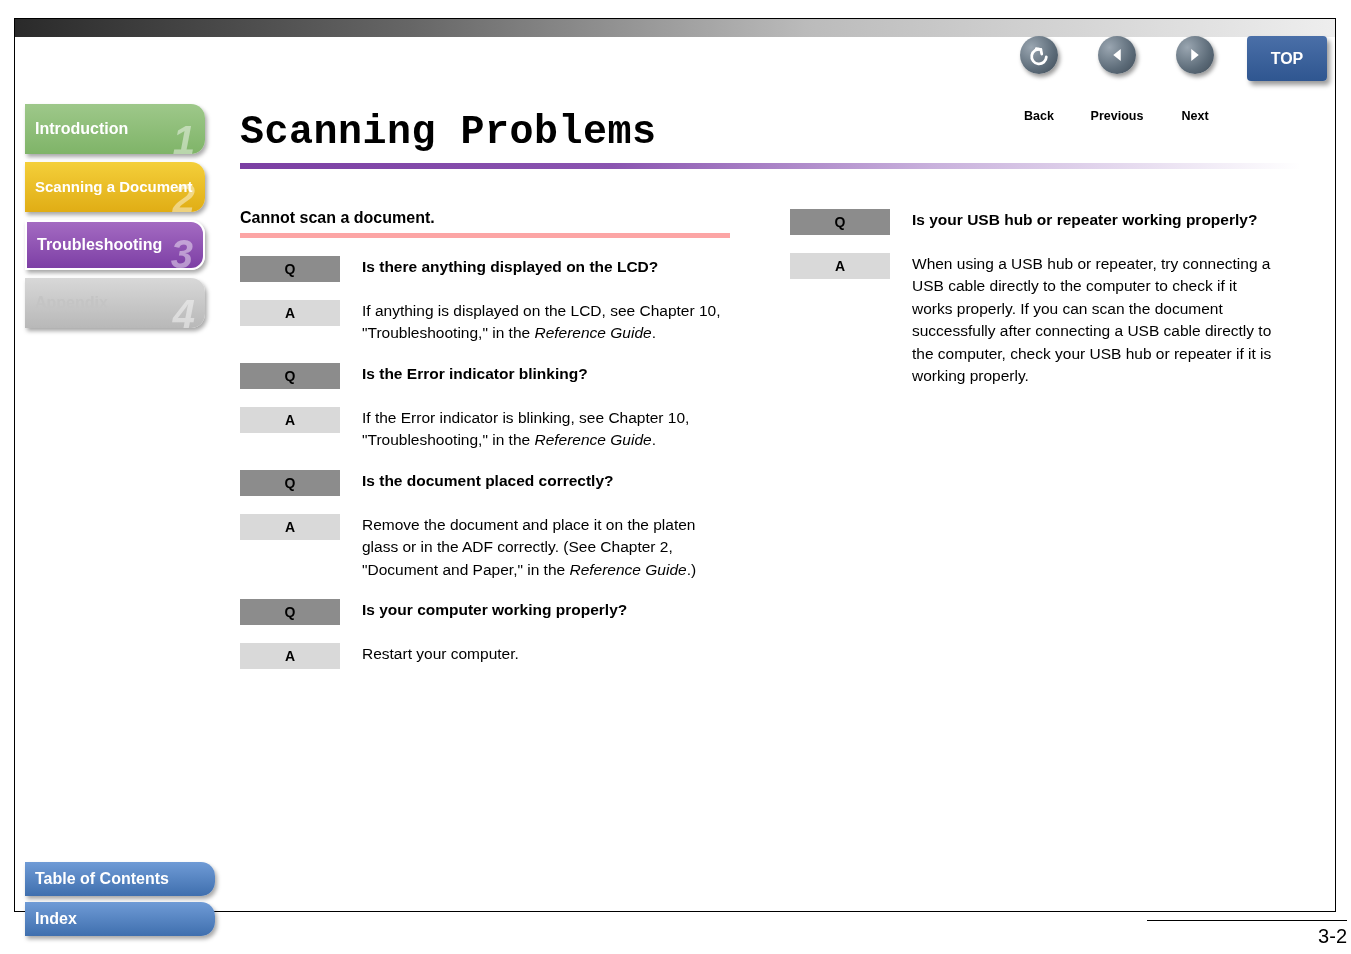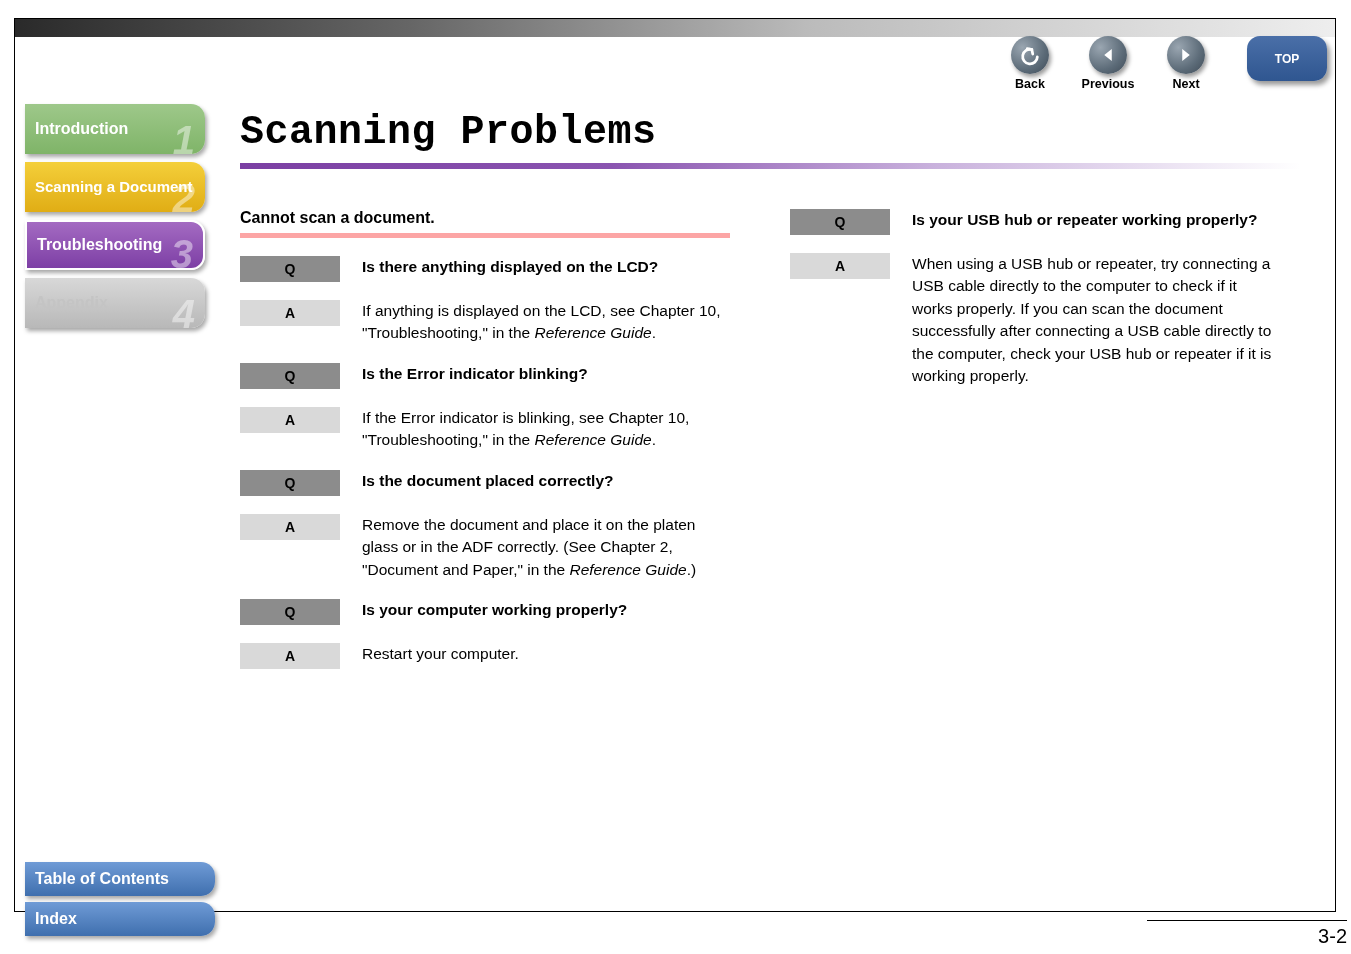--- a/index.html
+++ b/index.html
@@ -24,38 +24,38 @@
     width: 1320px; height: 18px;
     background: linear-gradient(to right, #2a2a2a 0%, #666 30%, #bbb 60%, #eee 100%);
   }
   .nav-controls {
     position: absolute;
     top: 36px; right: 24px;
     display: flex;
     align-items: flex-start;
     gap: 18px;
   }
-  .nav-btn-wrap { display:flex; flex-direction:column; align-items:center; width:60px; }
+  .nav-btn-wrap { display:flex; flex-direction:column; align-items:center; width:60px;gap:32px; }
   .nav-circle {
     width: 38px; height: 38px;
     border-radius: 50%;
     background: radial-gradient(circle at 30% 30%, #9aa6b1, #5c6b78 60%, #3e4a56);
     box-shadow: 2px 3px 4px rgba(0,0,0,.4);
     display:flex; align-items:center; justify-content:center;
     color:#fff;
   }
   .nav-label { font-size: 12.5px; font-weight:700; margin-top:3px; color:#000; }
   .top-btn {
     width: 80px; height: 45px;
     background: linear-gradient(#4a6fa8,#2f5690);
-    border-radius: 13px;
+    border-radius: 4px;
     box-shadow: 3px 4px 5px rgba(0,0,0,.4);
-    color:#fff; font-weight:700; font-size:12px;
+    color:#fff; font-weight:700; font-size:16px;
     display:flex; align-items:center; justify-content:center;
-    margin-left: 13px;
+    margin-left: 4px;
   }
   
   .sidebar {
     position:absolute; left:25px; top:104px; width:180px;
   }
   .tab {
     position:relative;
     height:50px; width:180px;
     border-radius: 0 14px 14px 0;
     box-shadow: 2px 3px 4px rgba(0,0,0,.35);

